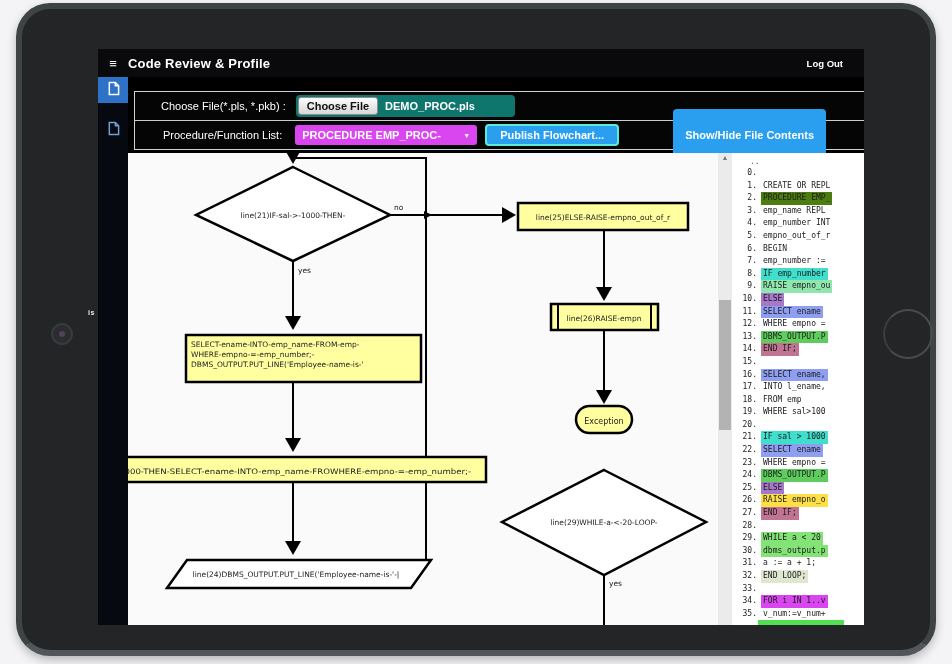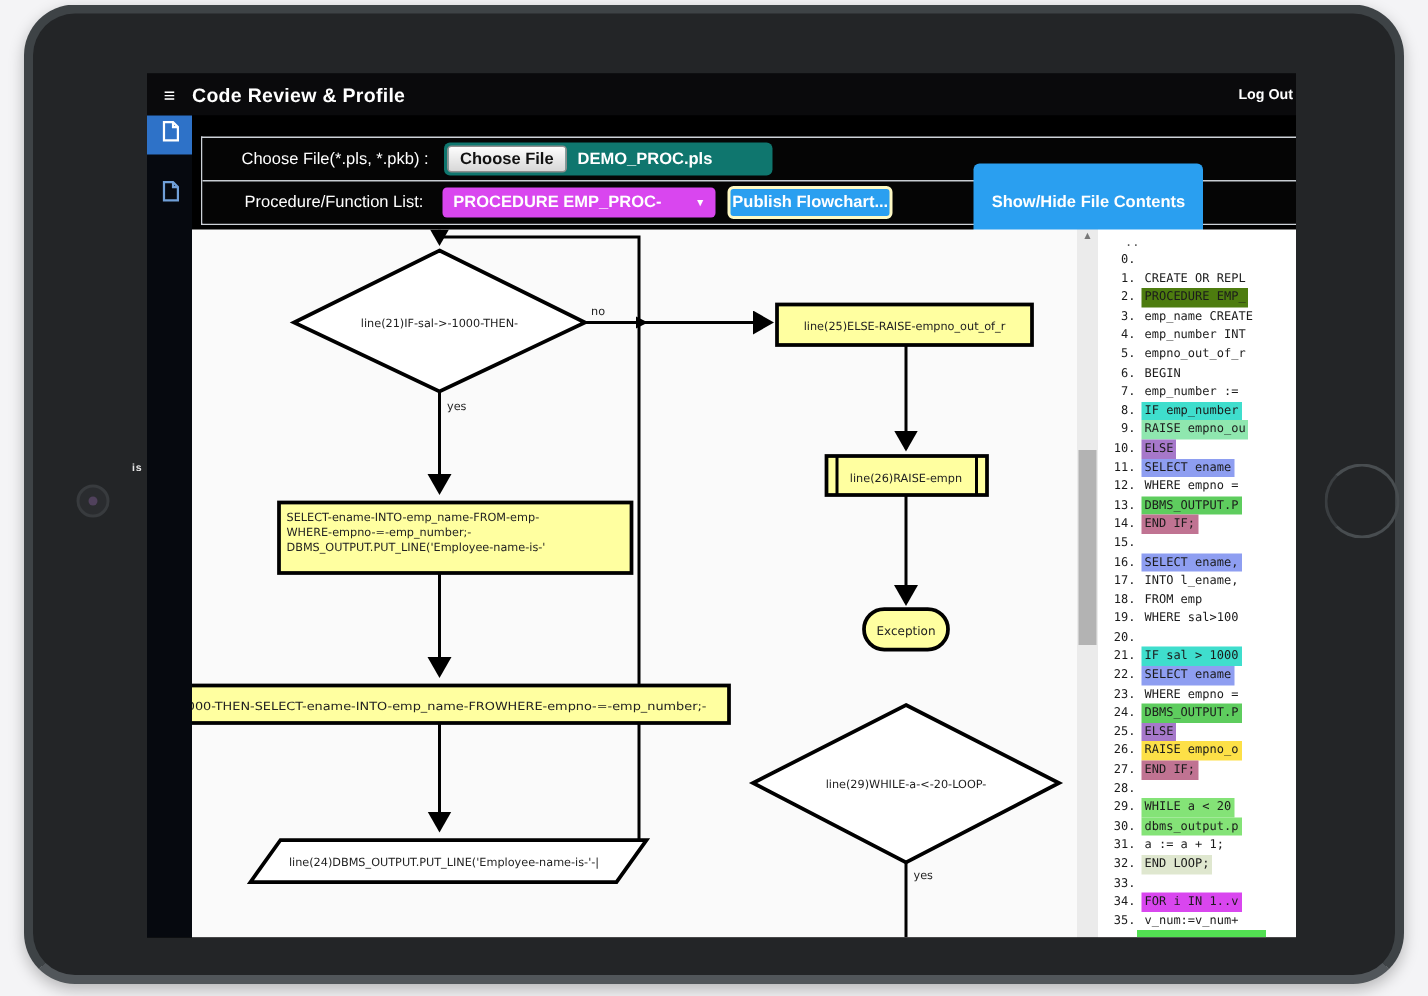--- a/index.html
+++ b/index.html
@@ -15,21 +15,21 @@
     border:2px solid #484d50;border-left-color:#3a3e41;}
   .bezel-label{position:absolute;left:66px;top:300px;color:#e8e8e8;font-size:7px;font-weight:bold;letter-spacing:.5px;}
 
   
   .screen{position:absolute;left:76px;top:40px;width:766px;height:576px;background:#000;overflow:hidden;
     display:flex;flex-direction:column;}
 
   .appbar{height:28px;background:#0a0a0c;display:flex;align-items:center;color:#fff;flex:none;}
   .hamburger{width:30px;text-align:center;font-size:13px;color:#fff;cursor:pointer;}
   .app-title{font-size:13px;font-weight:bold;letter-spacing:.2px;}
-  .logout{margin-left:auto;font-size:9.5px;font-weight:bold;padding-right:2px;cursor:pointer;}
+  .logout{margin-left:auto;font-size:9.5px;font-weight:bold;padding-right:21px;cursor:pointer;}
 
   .appbody{flex:1;display:flex;min-height:0;}
   .sidebar{width:30px;background:#06090f;flex:none;position:relative;}
   .side-item{width:30px;height:26px;display:flex;align-items:center;justify-content:center;}
   .side-item.active{background:#2e72c8;}
   .side-item+.side-item{margin-top:14px;}
 
   .content{flex:1;background:#000;display:flex;flex-direction:column;min-width:0;}
 
   
@@ -39,22 +39,22 @@
   .tb-label{font-size:11px;color:#fff;}
   .row1 .tb-label{margin-left:26px;}
   .row2 .tb-label{margin-left:28px;}
   .filewidget{margin-left:10px;background:#0f766e;border-radius:4px;padding:2px 10px 2px 2px;display:flex;align-items:center;cursor:pointer;}
   .choosefile-btn{background:linear-gradient(#fdfdfd,#d7d7d7);border:1px solid #8d8d8d;border-radius:3px;
     font-size:11px;color:#111;padding:2px 8px;font-weight:600;cursor:pointer;}
   .filename{color:#fff;font-size:11px;font-weight:bold;margin-left:7px;min-width:120px;}
   .proc-select{margin-left:13px;background:#d946ef;color:#fff;font-size:11px;font-weight:bold;border-radius:3px;
     padding:4px 7px;display:flex;align-items:center;width:168px;cursor:pointer;}
   .proc-select .caret{margin-left:auto;font-size:7px;padding-left:8px;}
-  .publish-btn{margin-left:8px;background:#2a9ff0;color:#fff;font-size:11px;font-weight:bold;border:2px solid #fef9c3;
-    border-radius:4px;padding:3px 1px;cursor:pointer;}
+  .publish-btn{margin-left:8px;background:#2a9ff0;color:#fff;font-size:11px;font-weight:bold;border:2px solid #5eead4;
+    border-radius:4px;padding:3px 13px;cursor:pointer;}
   .toggle-btn{margin-left:54px;background:#2a9ff0;color:#fff;font-size:11px;font-weight:bold;border:none;
     border-radius:4px;padding:20px 12px;cursor:pointer;}
 
   
   .workspace{margin-top:3px;flex:1;display:flex;min-height:0;}
   .canvas{width:590px;flex:none;background:#fafafa;position:relative;overflow:hidden;}
   .vscroll{width:14px;flex:none;background:#ebebeb;position:relative;}
   .vscroll .arrow{position:absolute;top:1px;left:0;width:14px;text-align:center;font-size:7px;color:#777;cursor:pointer;}
   .vscroll .thumb{position:absolute;left:1px;top:147px;width:12px;height:130px;background:#b3b3b3;cursor:grab;}
 
@@ -193,21 +193,21 @@
             <div class="arrow">▲</div>
             <div class="thumb"></div>
           </div>
 
           <div class="codepanel">
             <div class="dots">..</div>
             <div>
                 <div class="cl"><span class="ln">0.</span><span class="tx"></span></div>
                 <div class="cl"><span class="ln">1.</span><span class="tx">CREATE OR REPL</span></div>
                 <div class="cl"><span class="ln">2.</span><span class="tx" style="background: #4d7c0f;">PROCEDURE EMP_</span></div>
-                <div class="cl"><span class="ln">3.</span><span class="tx">emp_name CREATE</span></div>
+                <div class="cl"><span class="ln">3.</span><span class="tx">emp_name REPL</span></div>
                 <div class="cl"><span class="ln">4.</span><span class="tx">emp_number INT</span></div>
                 <div class="cl"><span class="ln">5.</span><span class="tx">empno_out_of_r</span></div>
                 <div class="cl"><span class="ln">6.</span><span class="tx">BEGIN</span></div>
                 <div class="cl"><span class="ln">7.</span><span class="tx">emp_number :=</span></div>
                 <div class="cl"><span class="ln">8.</span><span class="tx" style="background: rgb(63, 222, 205);">IF emp_number</span></div>
                 <div class="cl"><span class="ln">9.</span><span class="tx" style="background: rgb(143, 231, 175);">RAISE empno_ou</span></div>
                 <div class="cl"><span class="ln">10.</span><span class="tx" style="background: rgb(166, 120, 202);">ELSE</span></div>
                 <div class="cl"><span class="ln">11.</span><span class="tx" style="background: rgb(142, 158, 241);">SELECT ename</span></div>
                 <div class="cl"><span class="ln">12.</span><span class="tx">WHERE empno =</span></div>
                 <div class="cl"><span class="ln">13.</span><span class="tx" style="background: rgb(94, 205, 94);">DBMS_OUTPUT.P</span></div>

